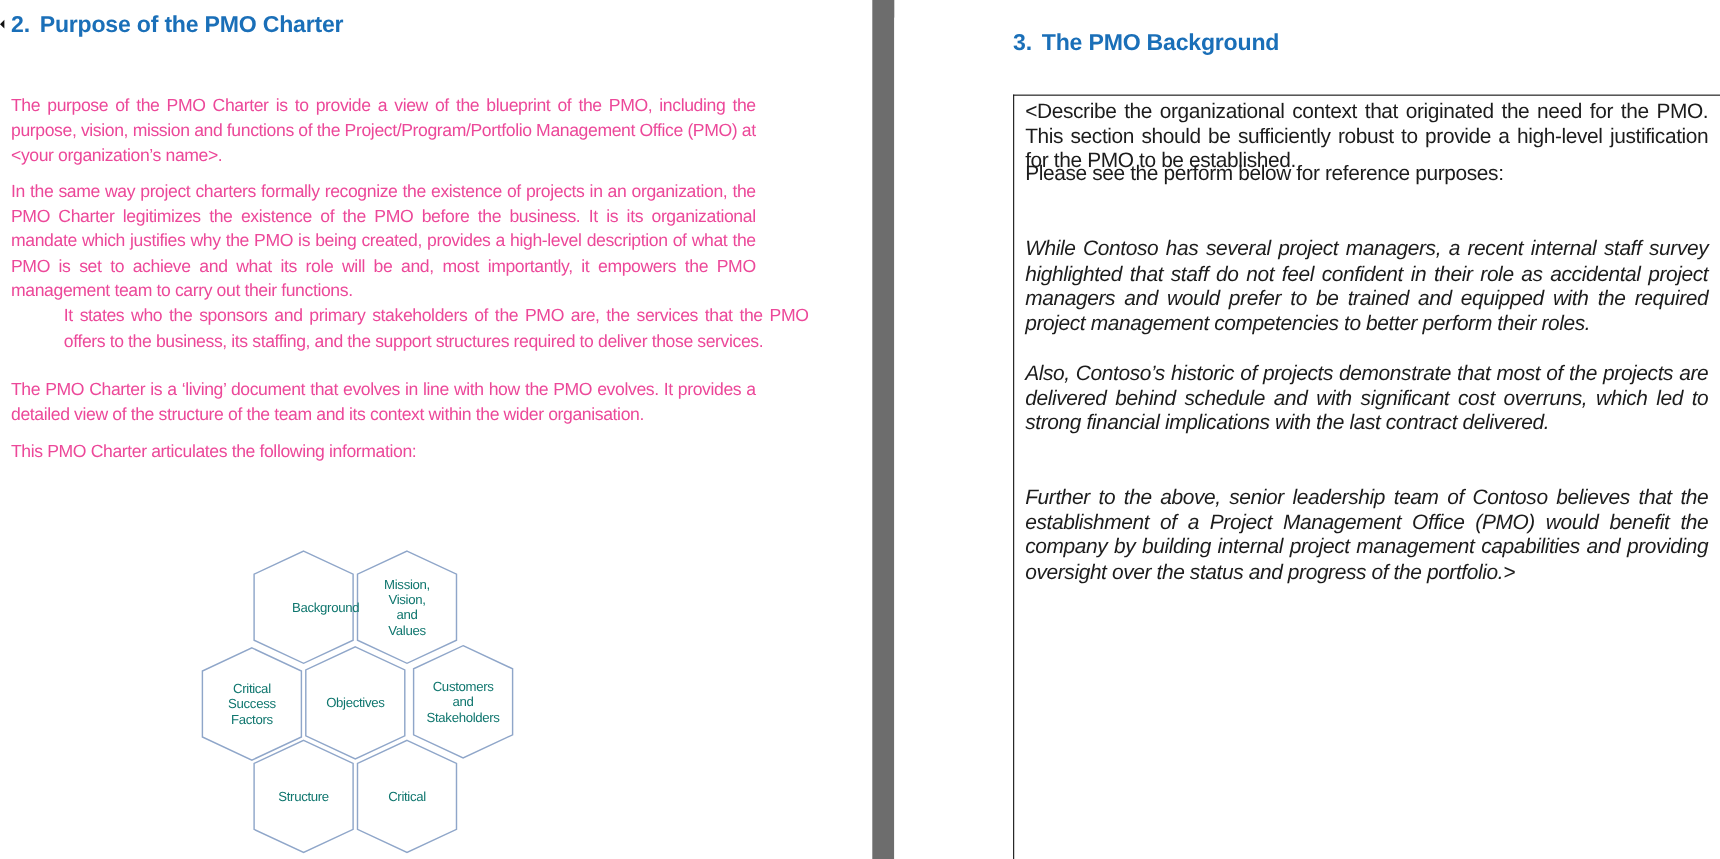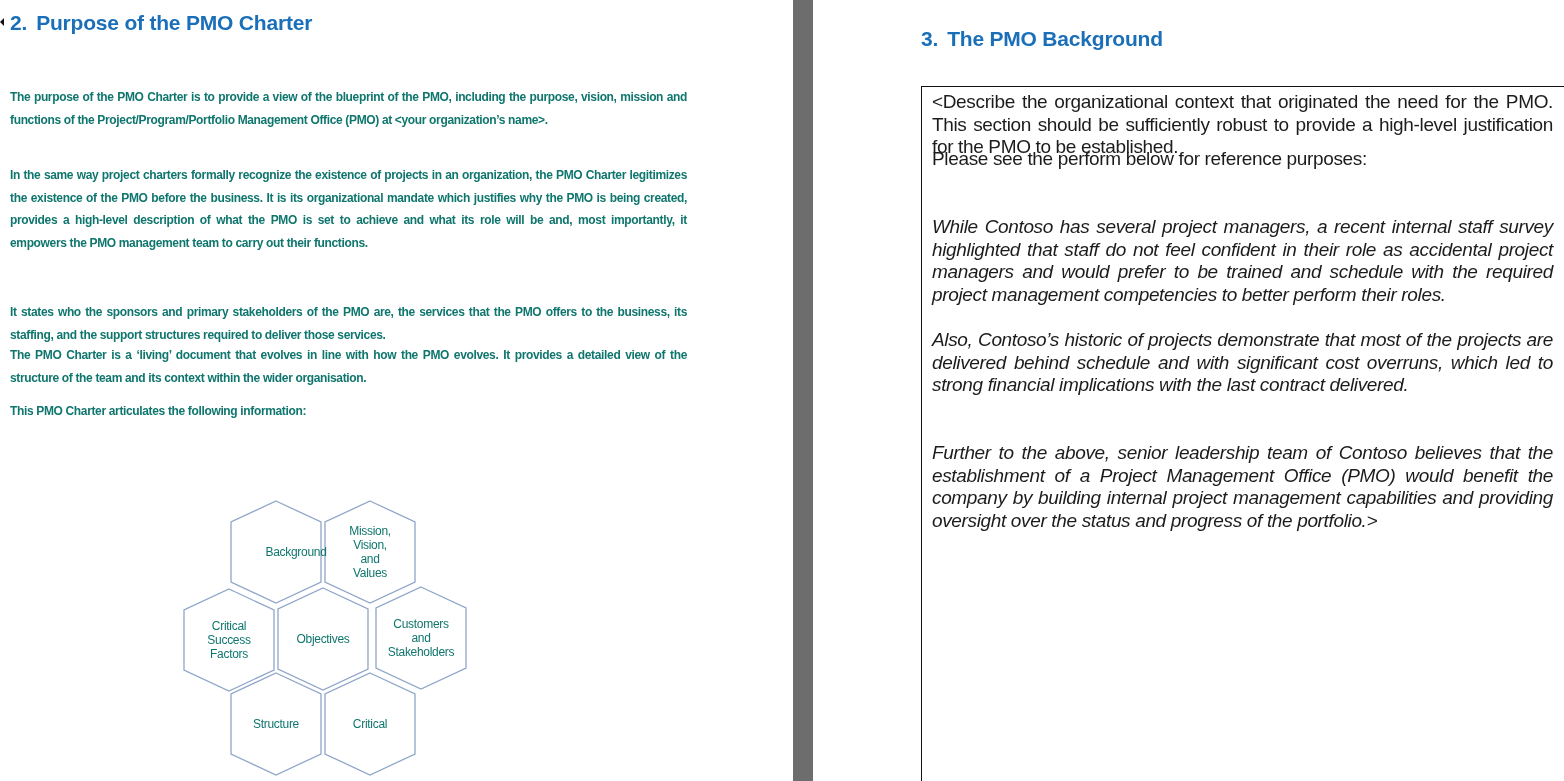--- a/index.html
+++ b/index.html
@@ -46,32 +46,31 @@
       white-space: nowrap;
     }
     .heading .num {
       margin-right: 9px;
     }
     .h-left { left: 10px; top: 11px; }
     .body-text {
       position: absolute;
       left: 10px;
       width: 677px;
-      font-size: 12px;
+      font-size: 16px;
       line-height: 22.5px;
       text-align: justify;
-      color: #0f766e;
+      color: #ec4899;
       letter-spacing: -0.35px;
       transform-origin: left top;
-      font-weight: bold;
     }
     .body-text p { margin: 0; }
     .p1 { top: 86px; }
     .p2 { top: 164px; }
-    .p3 { top: 301px; }
+    .p3 { top: 277px; margin-left: 48px; }
     .p4 { top: 344px; }
     .p5 { top: 400px; }
 
     
     .hex-diagram {
       position: absolute;
       left: 0;
       top: 0;
       width: 793px;
       height: 781px;
@@ -200,21 +199,21 @@
 
     <div class="guidance-box"></div>
 
     <div class="box-text r1">
       <p>&lt;Describe the organizational context that originated the need for the PMO. This section should be sufficiently robust to provide a high-level justification for the PMO to be established.</p>
     </div>
     <div class="box-text r2">
       <p>Please see the perform below for reference purposes:</p>
     </div>
     <div class="box-text italic r3">
-      <p>While Contoso has several project managers, a recent internal staff survey highlighted that staff do not feel confident in their role as accidental project managers and would prefer to be trained and schedule with the required project management competencies to better perform their roles.</p>
+      <p>While Contoso has several project managers, a recent internal staff survey highlighted that staff do not feel confident in their role as accidental project managers and would prefer to be trained and equipped with the required project management competencies to better perform their roles.</p>
     </div>
     <div class="box-text italic r4">
       <p>Also, Contoso’s historic of projects demonstrate that most of the projects are delivered behind schedule and with significant cost overruns, which led to strong financial implications with the last contract delivered.</p>
     </div>
     <div class="box-text italic r5">
       <p>Further to the above, senior leadership team of Contoso believes that the establishment of a Project Management Office (PMO) would benefit the company by building internal project management capabilities and providing oversight over the status and progress of the portfolio.&gt;</p>
     </div>
   </div>
 </div>
 

